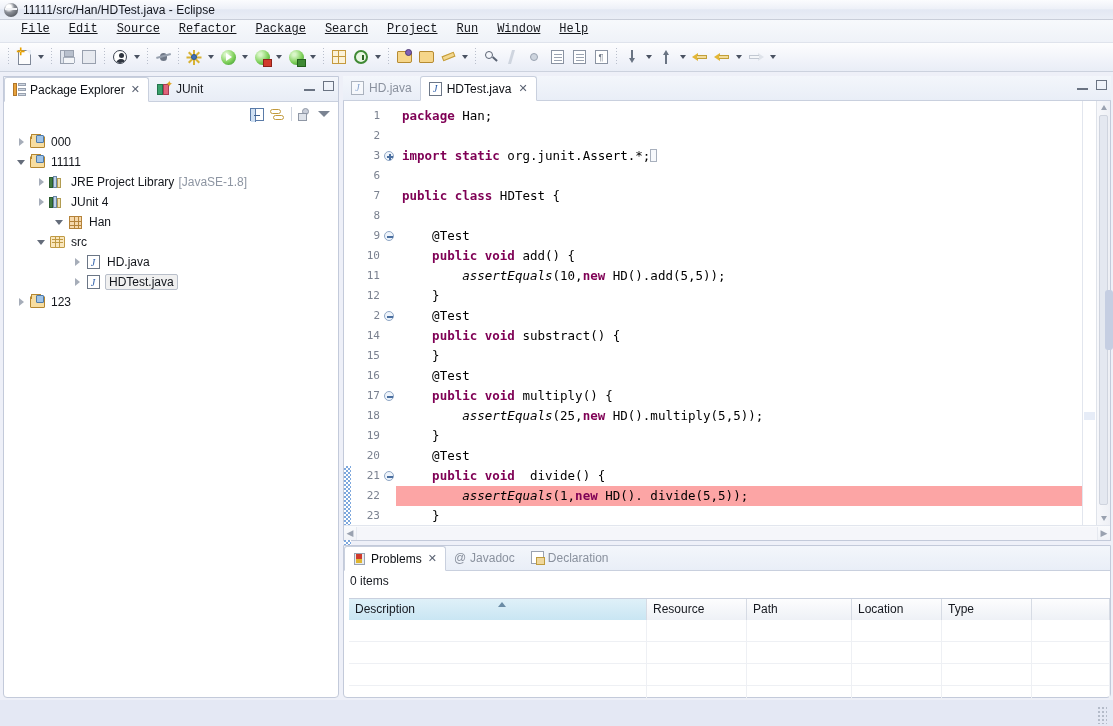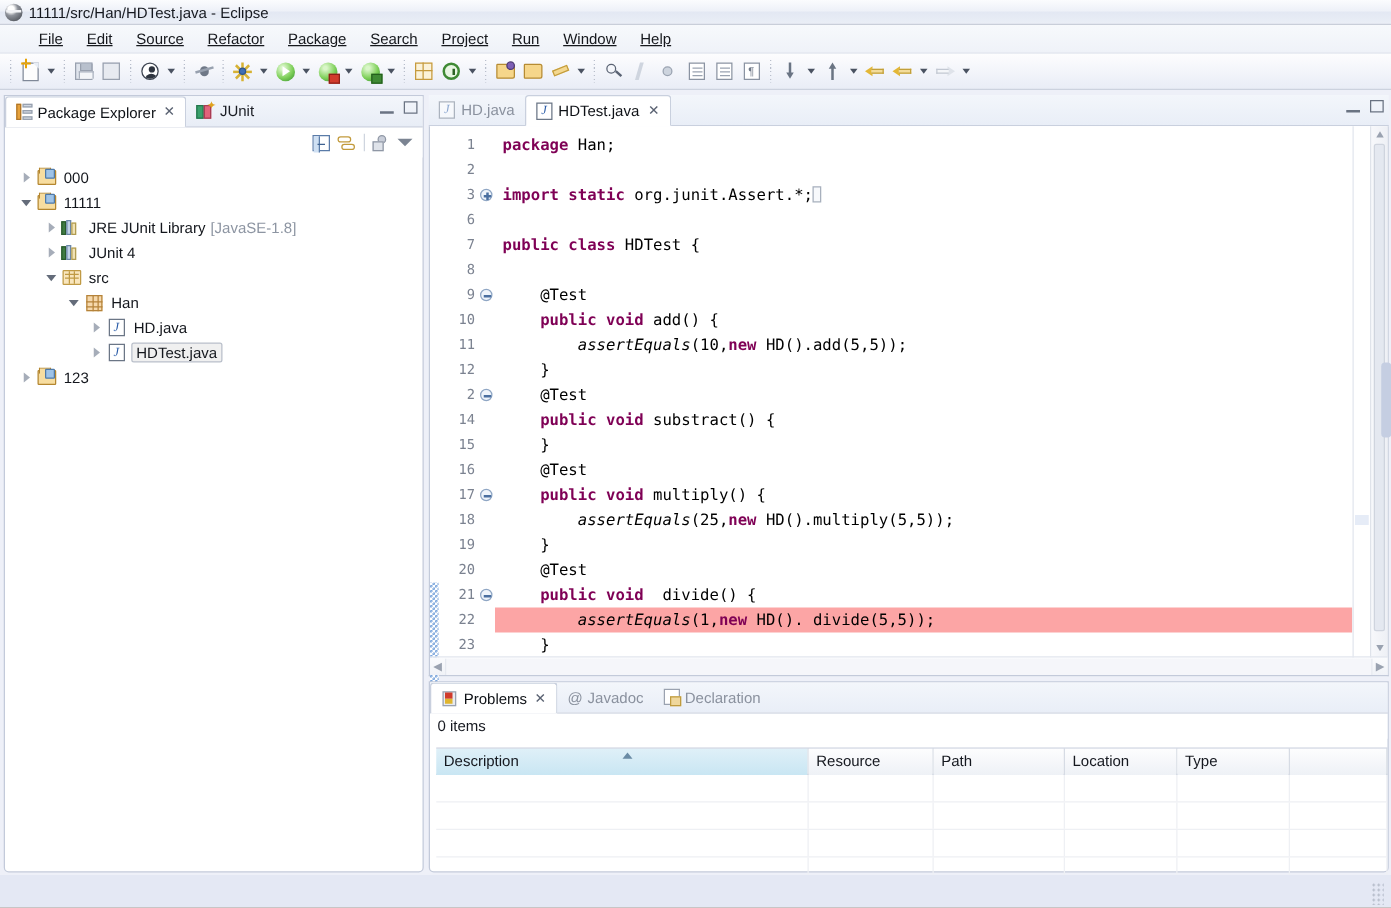--- a/index.html
+++ b/index.html
@@ -39,23 +39,24 @@
     width:14px;height:14px;border-radius:50%;
     background:radial-gradient(circle at 35% 30%, #ffffff 0 18%, #8d9199 40%, #3b3f46 100%);
     position:relative; flex:0 0 auto;
   }
   .eclipse-glyph:before{
     content:""; position:absolute; left:1px; right:1px; top:5px; height:2px;
     background:#f2f3f6;
   }
   
   #menubar {
-    height:23px; display:flex; align-items:center; padding-left:22px; gap:1px;
+    height:23px; display:flex; align-items:flex-start; padding-left:12px; gap:1px;
     background:linear-gradient(180deg,#f7f9fc 0%, #eff2f8 100%);
     border-bottom:1px solid #dfe3ec;
+    font-family:Liberation Mono, monospace;
   }
   .menu-item {
     padding:2px 9px; font-size:12px; color:#16181d; cursor:default; white-space:nowrap;
   }
   .menu-item u { text-decoration:underline; }
   
   #toolbar {
     height:29px; display:flex; align-items:center; padding-left:4px;
     background:linear-gradient(180deg,#fdfdfe 0%, #f2f4fa 55%, #e9edf6 100%);
     border-bottom:1px solid #ccd2de;
@@ -560,56 +561,56 @@
           <span class="arrow-c">
               <span class="arr-closed"></span>
             </span>
           <span class="ticon">
               <span class="i-lib">
                 <span class="bk"></span>
                 <span class="bk2"></span>
                 <span class="bk3"></span>
               </span>
             </span>
-          <span class="tlabel">JRE JUnit Library</span>
+          <span class="tlabel">JRE Project Library</span>
           <span class="tlabel grey">[JavaSE-1.8]</span>
         </div>
 
         <div class="trow" style="padding-left:30px;">
           <span class="arrow-c">
               <span class="arr-closed"></span>
             </span>
           <span class="ticon">
               <span class="i-lib">
                 <span class="bk"></span>
                 <span class="bk2"></span>
                 <span class="bk3"></span>
               </span>
             </span>
           <span class="tlabel">JUnit 4</span>
         </div>
 
+        <div class="trow" style="padding-left:48px;">
+          <span class="arrow-c">
+              <span class="arr-open"></span>
+            </span>
+          <span class="ticon">
+              <span class="i-pkg"></span>
+            </span>
+          <span class="tlabel">Han</span>
+        </div>
+
         <div class="trow" style="padding-left:30px;">
           <span class="arrow-c">
               <span class="arr-open"></span>
             </span>
           <span class="ticon">
               <span class="i-src"></span>
             </span>
           <span class="tlabel">src</span>
-        </div>
-
-        <div class="trow" style="padding-left:48px;">
-          <span class="arrow-c">
-              <span class="arr-open"></span>
-            </span>
-          <span class="ticon">
-              <span class="i-pkg"></span>
-            </span>
-          <span class="tlabel">Han</span>
         </div>
 
         <div class="trow" style="padding-left:66px;">
           <span class="arrow-c">
               <span class="arr-closed"></span>
             </span>
           <span class="ticon">
               <span class="i-java">J</span>
             </span>
           <span class="tlabel">HD.java</span>

